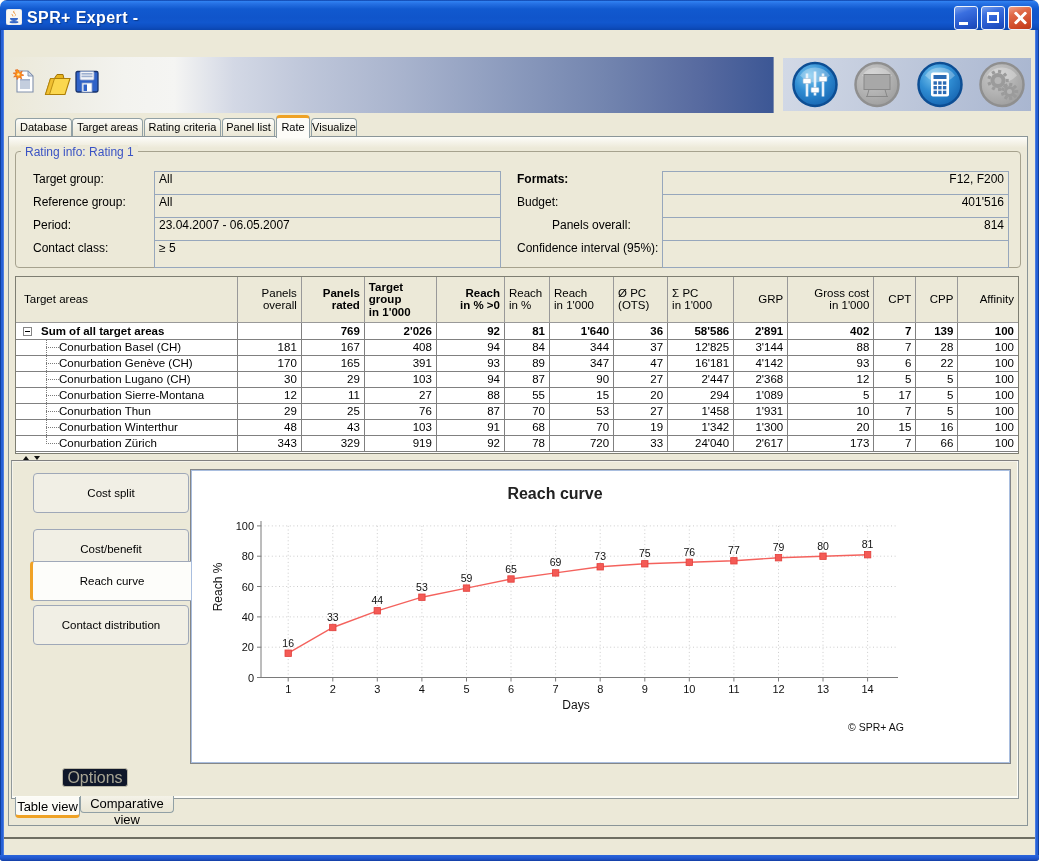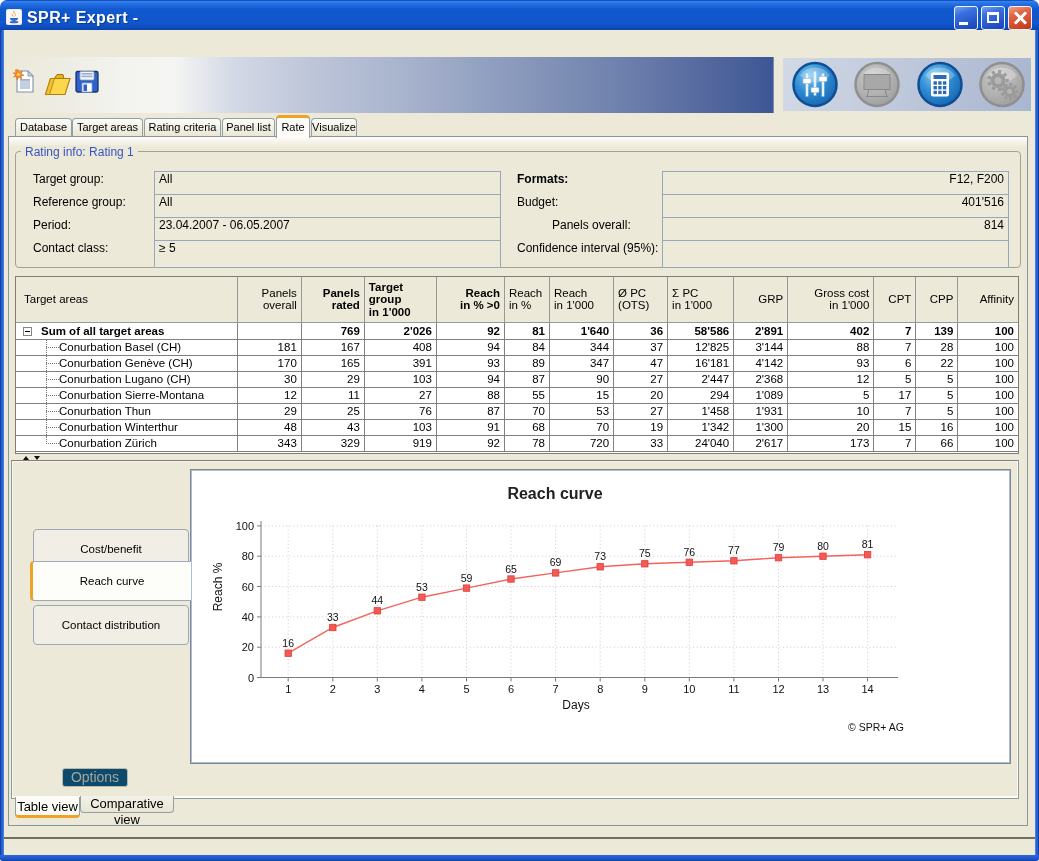--- a/index.html
+++ b/index.html
@@ -64,21 +64,21 @@
 .tv { position:absolute; left:30px; top:0; border-left:1px dotted #7a7a7a; }
 .tv.tall { height:100%; } .tv.short { height:8px; }
 .th2 { position:absolute; left:30px; top:7px; width:13px; border-top:1px dotted #7a7a7a; }
 
 #divider { position:absolute; left:11px; top:460px; width:1008px; height:339px; border:1px solid #91999b; border-top:1px solid #808080; background:#ece9d8; box-shadow:inset -1px -2px 0 #fdfdf8, inset 1px 1px 0 #f5f3ea; }
 .arrup { position:absolute; left:23px; top:456px; width:0; height:0; border-left:3.5px solid transparent; border-right:3.5px solid transparent; border-bottom:4.5px solid #111; }
 .arrdn { position:absolute; left:34px; top:456px; width:0; height:0; border-left:3.5px solid transparent; border-right:3.5px solid transparent; border-top:4.5px solid #111; }
 
 .lbtn { position:absolute; left:33px; width:156px; height:40px; background:#f1efe5; border:1px solid #9fa8b8; border-radius:4px; text-align:center; font-size:11.5px; line-height:38px; color:#000; }
 .lbtn.active { left:30px; width:161px; background:#fdfdfa; border-left:3px solid #f0a226; border-right:none; border-radius:4px 0 0 4px; z-index:3; }
-#optbtn { position:absolute; left:62px; top:768px; width:66px; height:19px; border:1px solid #bcb9a8; border-radius:3px; background:#0c4a6e; color:#a8a594; font-size:14px; text-align:center; line-height:17px; }
+#optbtn { position:absolute; left:62px; top:768px; width:66px; height:19px; border:1px solid #bcb9a8; border-radius:3px; background:#0f172a; color:#a8a594; font-size:16px; text-align:center; line-height:17px; }
 
 #chartbox { position:absolute; left:190px; top:469px; width:821px; height:295px; background:#fff; border:1px solid #848688; box-shadow:inset 0 0 0 1px #a9bedf; }
 
 #btabs { position:absolute; left:0; top:796px; width:1039px; height:24px; }
 .btab { position:absolute; font-size:13px; text-align:center; }
 #btab1 { left:15px; top:1px; width:65px; height:21px; background:#fcfbf6; border:1px solid #91a0a5; border-top:none; border-bottom:3px solid #efa225; border-radius:0 0 4px 4px; line-height:19px; z-index:3; }
 #btab2 { left:80px; top:0px; width:94px; height:17px; background:linear-gradient(180deg,#f4f2e8 0,#e8e5d4 100%); border:1px solid #91a0a5; border-top:none; border-radius:0 0 4px 4px; line-height:16px; }
 
 #stline { position:absolute; left:4px; top:837px; width:1031px; height:2px; background:#6e6e62; }
 #statusbar { position:absolute; left:4px; top:839px; width:1031px; height:16px; background:#ece9d8; }
@@ -399,20 +399,21 @@
             <td class="d-r">7</td>
             <td class="d-r">66</td>
             <td class="d-r">100</td>
           </tr>
 </tbody>
       </table>
     </div>
   <div id="divider"></div>
   <i class="arrup"></i>
     <i class="arrdn"></i>
+  <div class="lbtn" style="top:473px;">Cost split</div>
     <div class="lbtn" style="top:529px;">Cost/benefit</div>
     <div class="lbtn active" style="top:561px;">Reach curve</div>
     <div class="lbtn" style="top:605px;">Contact distribution</div>
   <div id="optbtn">Options</div>
   <div id="chartbox"><svg width="821" height="295" viewBox="0 0 821 295">
 <style>
 .gv{stroke:#cccccc;stroke-width:1;stroke-dasharray:1,2.6;}
 .ax{stroke:#7a7a7a;stroke-width:1;}
 .tl{font:11px "Liberation Sans",sans-serif;fill:#111;}
 .dl{font:10.5px "Liberation Sans",sans-serif;fill:#111;}

